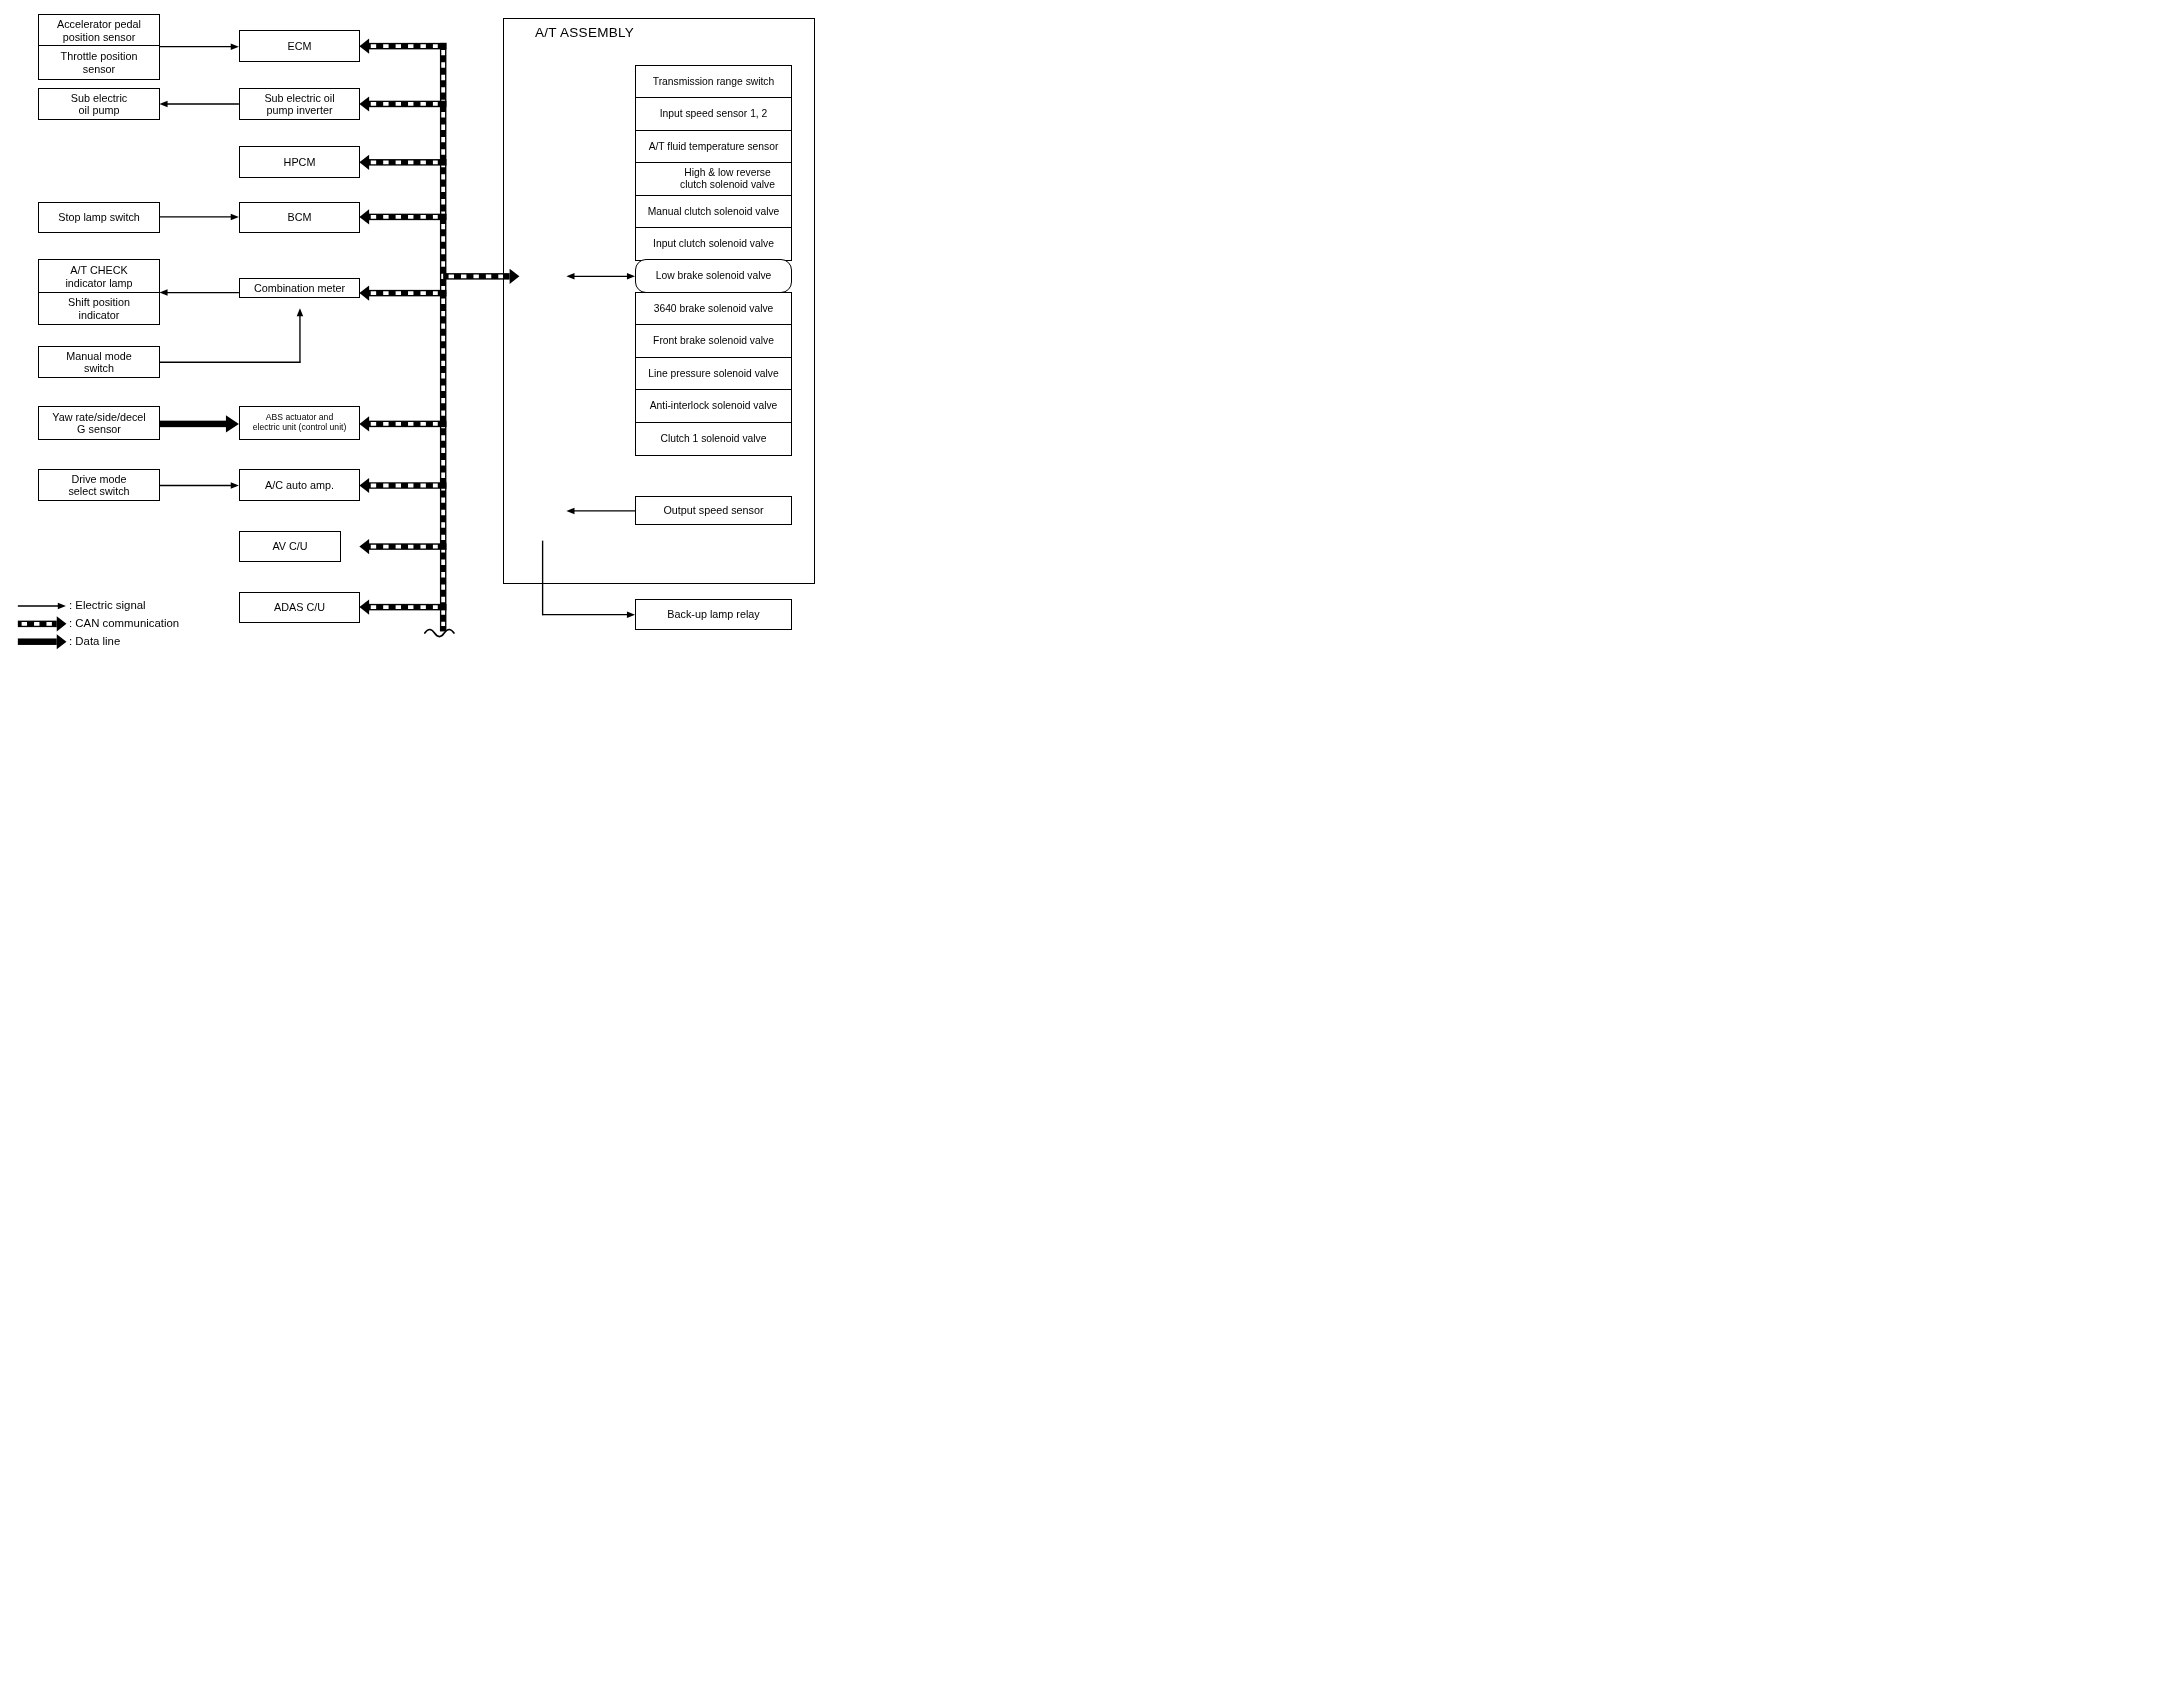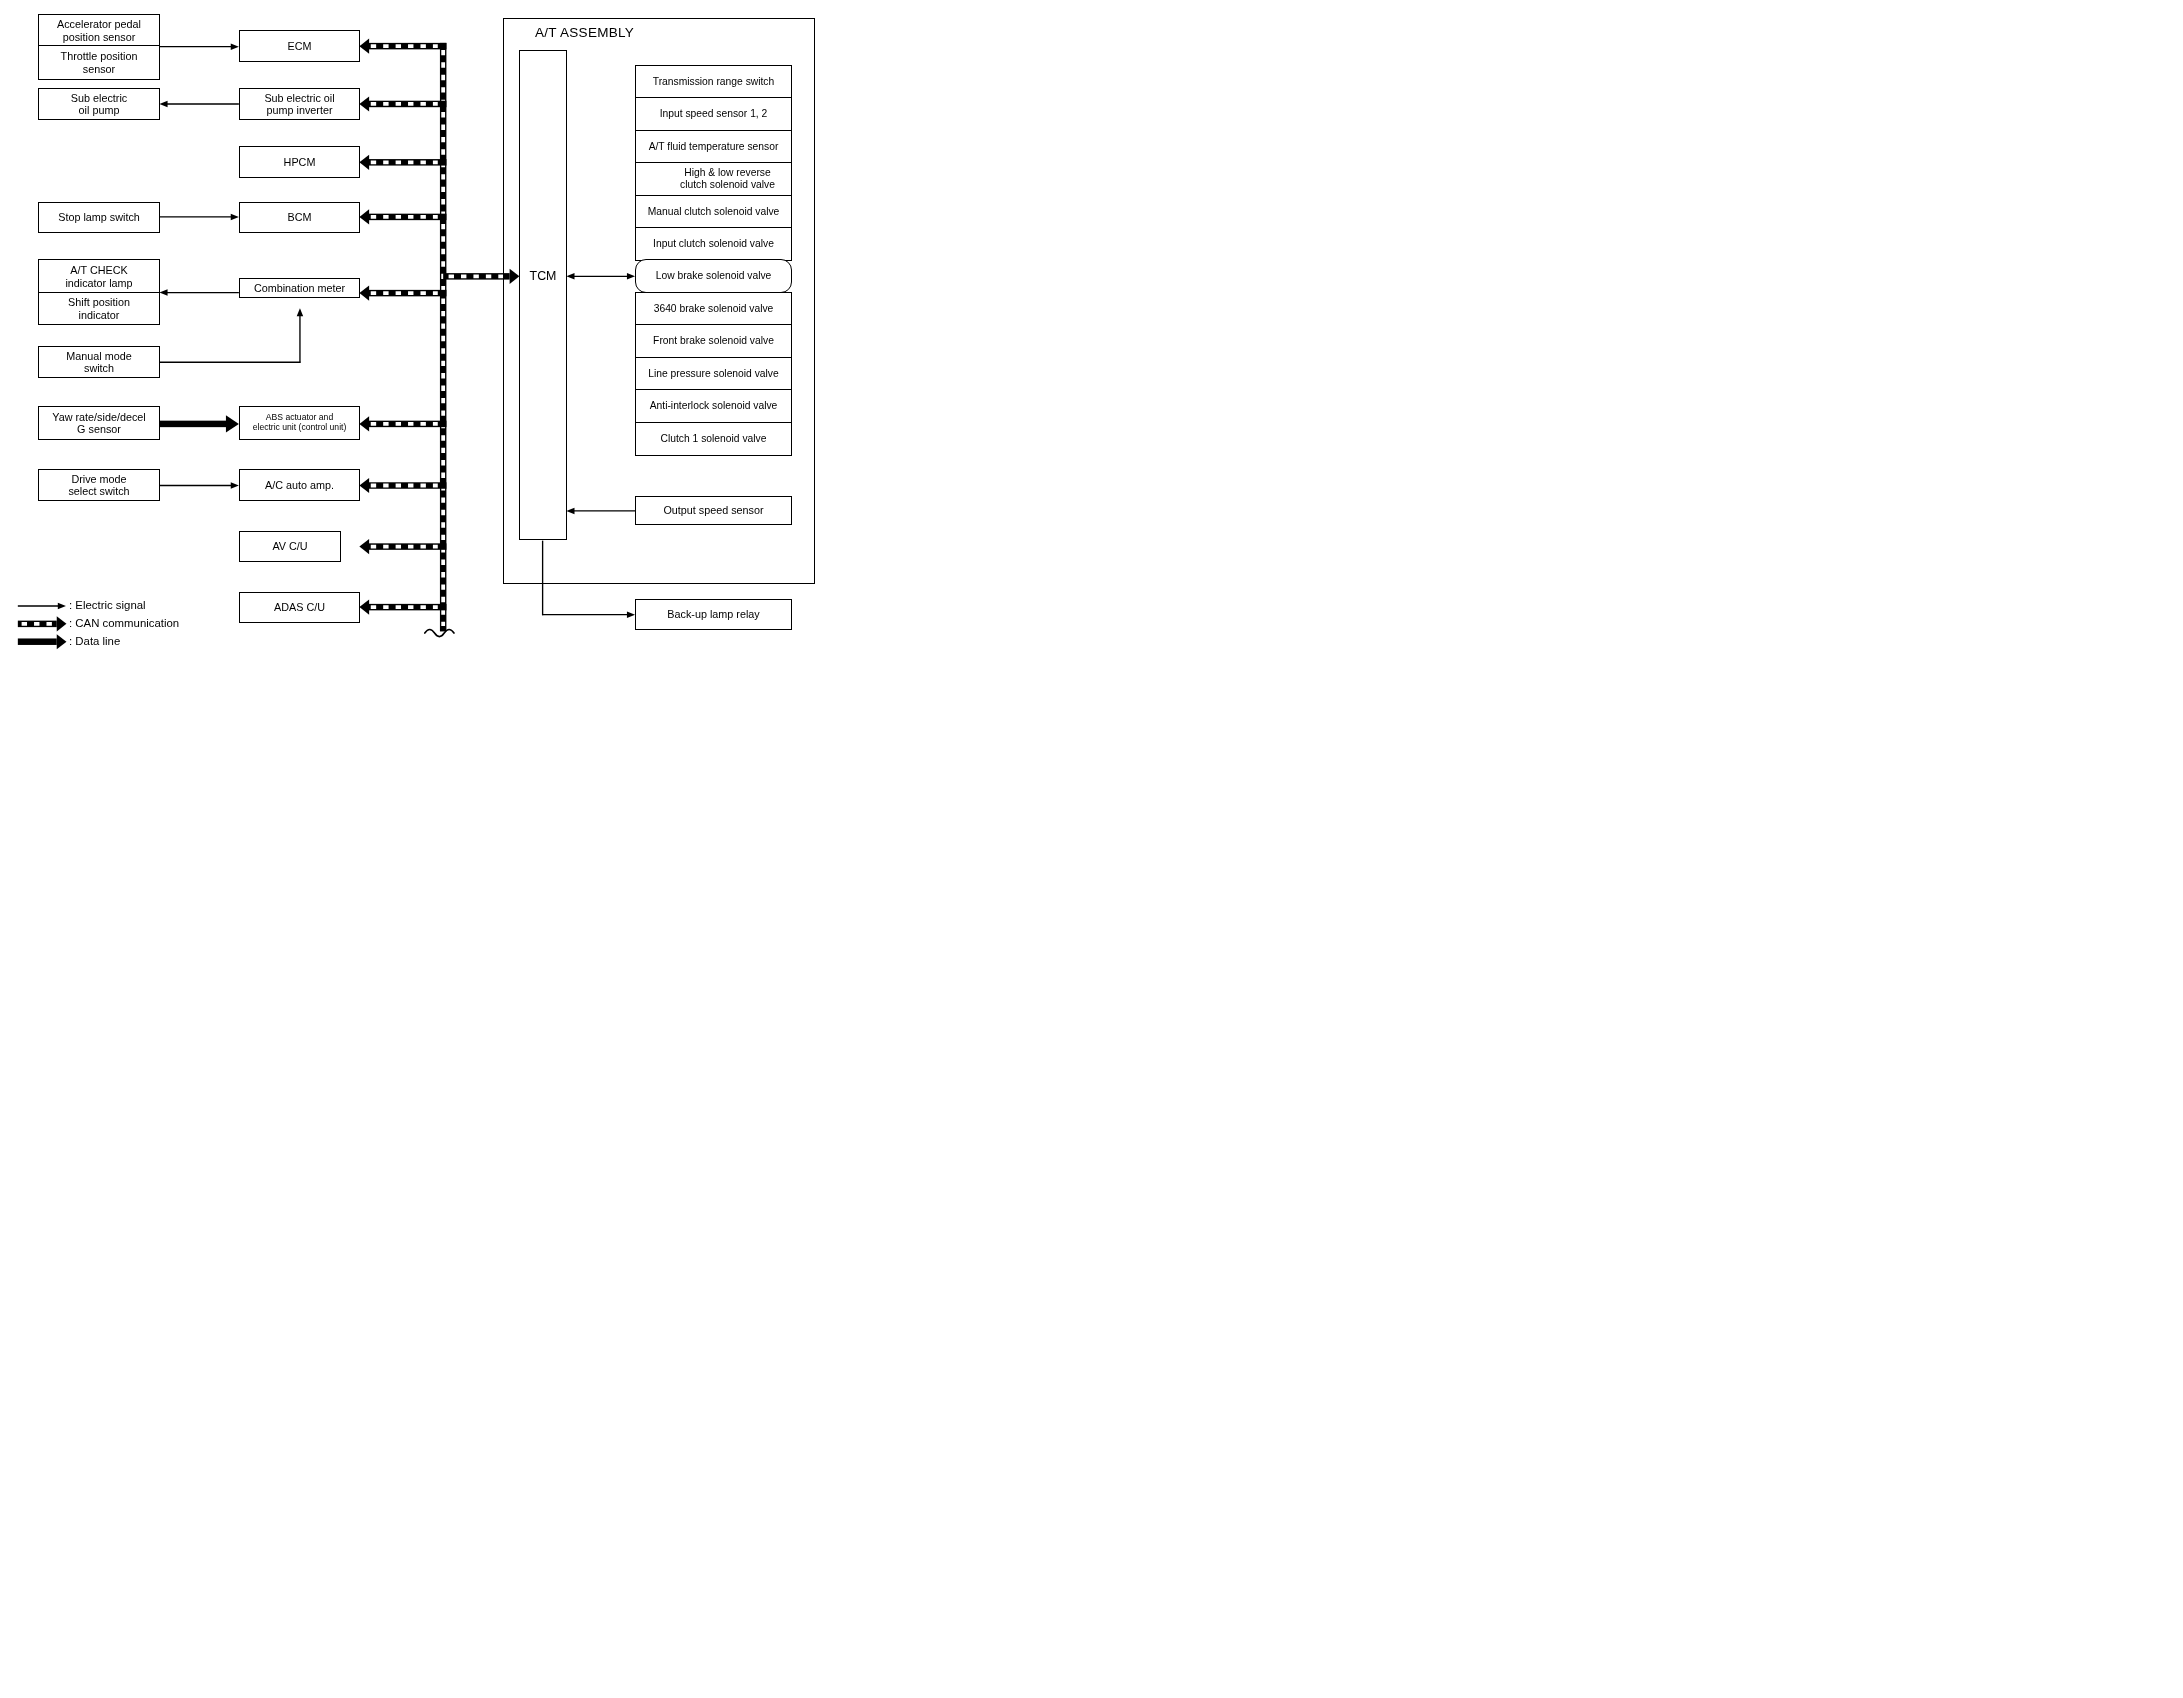--- a/index.html
+++ b/index.html
@@ -210,23 +210,20 @@
   <div class="box" style="left:239px;top:531px;width:102px;height:31px;">
       <span>AV C/U</span>
     </div>
   <div class="box" style="left:239px;top:592px;width:121px;height:31px;">
       <span>ADAS C/U</span>
     </div>
 
   <div class="frame" style="left:503px;top:18px;width:312px;height:566px;"></div>
   <div class="frame-title" style="left:535px;top:25px;">A/T ASSEMBLY</div>
 
-  <div class="tcm-box" style="left:519px;top:50px;width:48px;height:490px;">
-    <span class="tcm-label" style="top:218px;">TCM</span>
-  </div>
 
   <div class="box row" style="left:635px;top:65px;width:157px;height:34px;">
       <span>Transmission range switch</span>
     </div>
   <div class="box row" style="left:635px;top:97px;width:157px;height:34px;">
       <span>Input speed sensor 1, 2</span>
     </div>
   <div class="box row" style="left:635px;top:130px;width:157px;height:34px;">
       <span>A/T fluid temperature sensor</span>
     </div>

